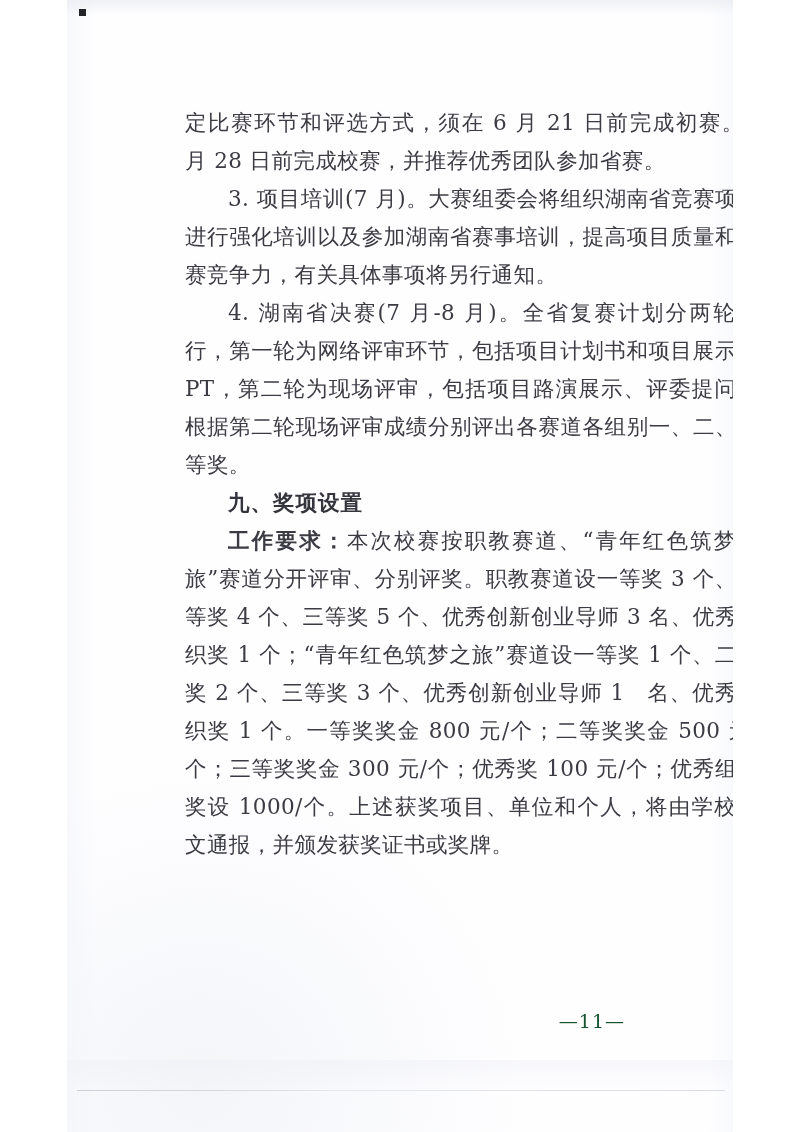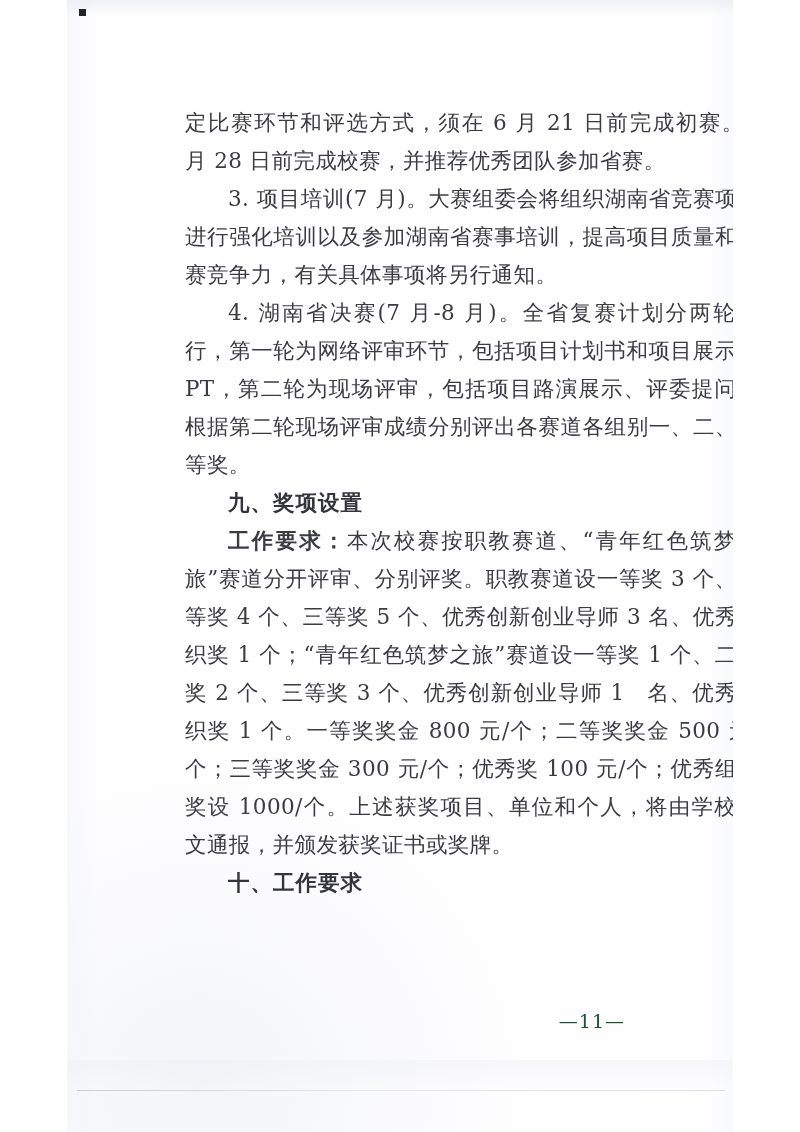--- a/index.html
+++ b/index.html
@@ -141,19 +141,18 @@
 
     <p class="para">3. 项目培训(7 月)。大赛组委会将组织湖南省竞赛项目进行强化培训以及参加湖南省赛事培训，提高项目质量和省赛竞争力，有关具体事项将另行通知。</p>
 
     <p class="para">4. 湖南省决赛(7 月-8 月)。全省复赛计划分两轮进行，第一轮为网络评审环节，包括项目计划书和项目展示 PPT，第二轮为现场评审，包括项目路演展示、评委提问，根据第二轮现场评审成绩分别评出各赛道各组别一、二、三等奖。</p>
 
     <h2 class="heading">九、奖项设置</h2>
 
     <p class="para"><span class="lead">工作要求：</span><span>本次校赛按职教赛道、“青年红色筑梦之旅”赛道分开评审、分别评奖。职教赛道设一等奖 3 个、二等奖 4 个、三等奖 5 个、优秀创新创业导师 3 名、优秀组织奖 1 个；“青年红色筑梦之旅”赛道设一等奖 1 个、二等奖 2 个、三等奖 3 个、优秀创新创业导师 1　名、优秀组织奖 1 个。一等奖奖金 800 元/个；二等奖奖金 500 元/个；三等奖奖金 300 元/个；优秀奖 100 元/个；优秀组织奖设 1000/个。上述获奖项目、单位和个人，将由学校发文通报，并颁发获奖证书或奖牌。</span></p>
 
 
-    <h2 class="heading">十、工作要求</h2>
 
   </div>
 
   <div class="footer-pageno">—11—</div>
 
 </div>
 
 </body></html>

